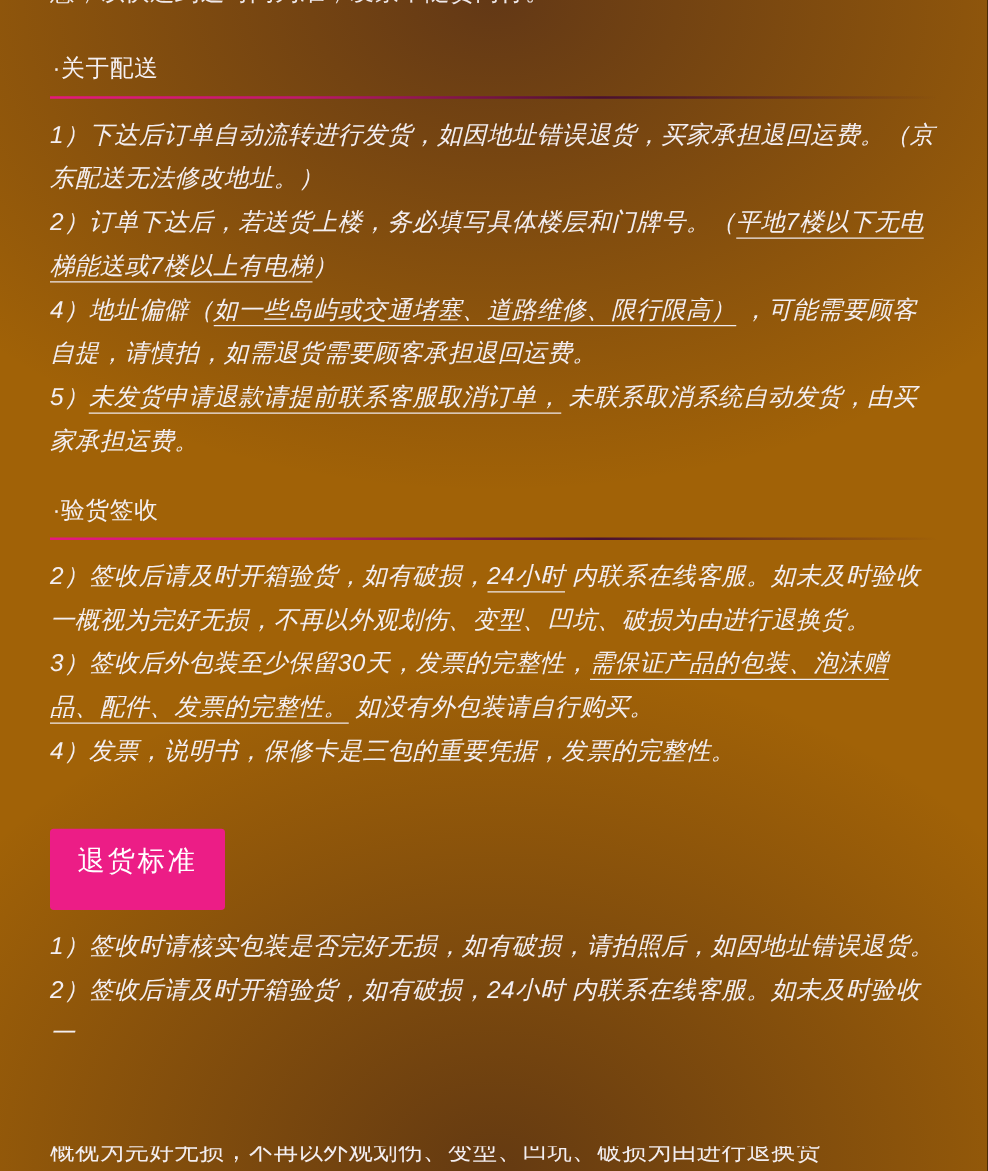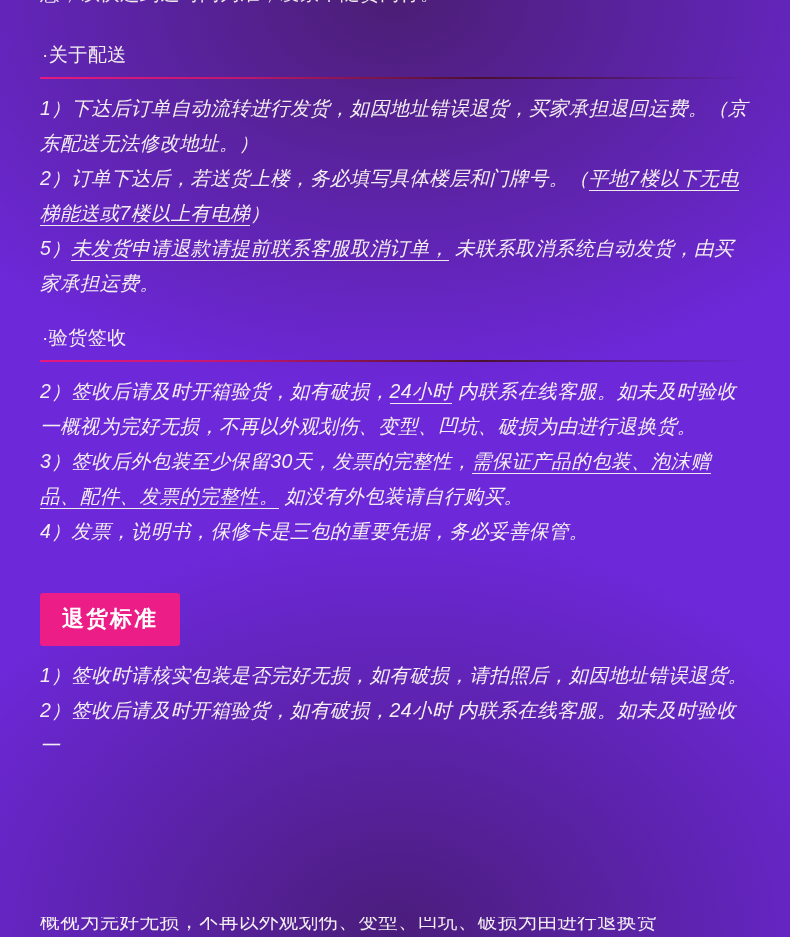--- a/index.html
+++ b/index.html
@@ -7,21 +7,21 @@
     margin: 0; padding: 0;
     background: #0b0709;
     width: 790px;
     font-family: "Liberation Sans", sans-serif;
   }
   .page {
     position: relative;
     width: 790px;
     height: 937px;
     overflow: hidden;
-    background: #6d28d9;
+    background: #a16207;
     color: #f2eef0;
   }
   
   .page:before {
     content: "";
     position: absolute;
     inset: 0;
     background:
       radial-gradient(120% 70% at 50% 0%, rgba(48,22,34,0.55) 0%, rgba(12,8,9,0) 60%),
       radial-gradient(120% 80% at 50% 100%, rgba(40,18,28,0.5) 0%, rgba(12,8,9,0) 55%);
@@ -81,23 +81,23 @@
     padding-bottom: 1px;
   }
 
   .badge-wrap { margin-top: 44px; }
   .badge {
     display: inline-block;
     background: #ec1d86;
     color: #ffffff;
     font-size: 22px;
     letter-spacing: 2px;
-    padding: 11px 22px 12px 22px;
+    padding: 11px 22px 24px 22px;
     border-radius: 3px;
-    font-weight: bold;
+    font-weight: normal;
   }
 
   .tail {
     margin-top: 22px;
   }
   .tail li { line-height: 36px; }
 
   
   .clip-bottom {
     position: absolute;
@@ -128,31 +128,32 @@
     <div class="clip-top">
       <span class="txt">意，以快递到达时间为准，发票不随货同行。</span>
     </div>
 
     <div>
       <div class="sec-head">·关于配送</div>
       <div class="sec-rule"></div>
       <ol class="items" id="list-shipping">
           <li><span class="num">1）</span><span>下达后订单自动流转进行发货，如因地址错误退货，买家承担退回运费。（京东配送无法修改地址。）</span></li>
           <li><span class="num">2）</span><span>订单下达后，若送货上楼，务必填写具体楼层和门牌号。（</span><u class="ul">平地7楼以下无电梯能送或7楼以上有电梯</u><span>）</span></li>
+          <li><span class="num">4）</span><span>地址偏僻（</span><u class="ul">如一些岛屿或交通堵塞、道路维修、限行限高）</u><span> ，可能需要顾客自提，请慎拍，如需退货需要顾客承担退回运费。</span></li>
           <li><span class="num">5）</span><u class="ul">未发货申请退款请提前联系客服取消订单，</u><span> 未联系取消系统自动发货，由买家承担运费。</span></li>
         </ol>
     </div>
 
     <div>
       <div class="sec-head">·验货签收</div>
       <div class="sec-rule"></div>
       <ol class="items" id="list-inspection">
           <li><span class="num">2）</span><span>签收后请及时开箱验货，如有破损，</span><u class="ul">24小时</u><span> 内联系在线客服。如未及时验收一概视为完好无损，不再以外观划伤、变型、凹坑、破损为由进行退换货。</span></li>
           <li><span class="num">3）</span><span>签收后外包装至少保留30天，发票的完整性，</span><u class="ul">需保证产品的包装、泡沫赠品、配件、发票的完整性。</u><span> 如没有外包装请自行购买。</span></li>
-          <li><span class="num">4）</span><span>发票，说明书，保修卡是三包的重要凭据，务必妥善保管。</span></li>
+          <li><span class="num">4）</span><span>发票，说明书，保修卡是三包的重要凭据，发票的完整性。</span></li>
         </ol>
     </div>
 
     <div class="badge-wrap">
       <span class="badge">退货标准</span>
     </div>
     <ol class="items tail" id="list-return">
         <li><span class="num">1）</span><span>签收时请核实包装是否完好无损，如有破损，请拍照后，如因地址错误退货。</span></li>
         <li><span class="num">2）</span><span>签收后请及时开箱验货，如有破损，24小时 内联系在线客服。如未及时验收一</span></li>
       </ol>

